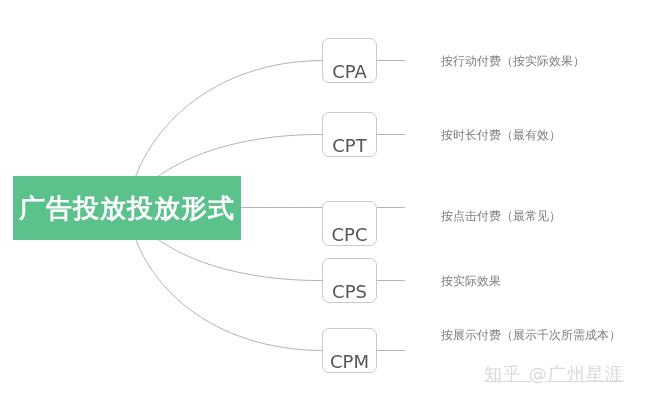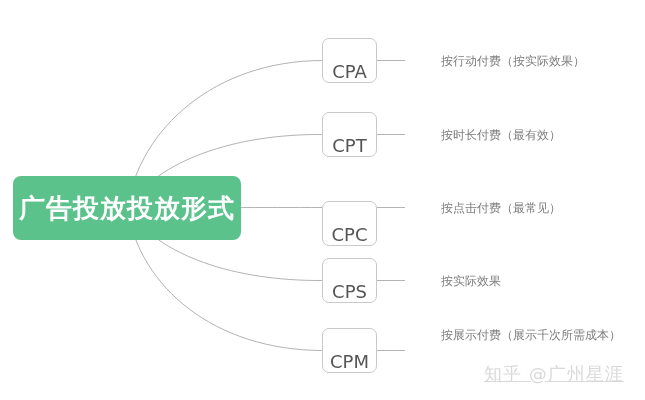--- a/index.html
+++ b/index.html
@@ -4,37 +4,37 @@
 <style>
   html,body{margin:0;padding:0;background:#fff;}
   .canvas{
     position:relative;width:645px;height:400px;background:#ffffff;overflow:hidden;
     font-family:"DejaVu Sans","Liberation Sans",sans-serif;
   }
   svg.edges{position:absolute;left:0;top:0;z-index:0;}
   svg.edges path{fill:none;stroke:var(--line,#b3b3b3);stroke-width:1;}
   .root-node{
     position:absolute;left:13px;top:176px;width:228px;height:64px;z-index:1;
-    background:var(--green,#5cc28c);border-radius:8px;
+    background:var(--green,#5cc28c);border-radius:0;
     display:flex;align-items:center;justify-content:center;
     color:#ffffff;font-size:26px;font-weight:bold;letter-spacing:1px;
     cursor:default;
   }
   .branch-node{
     position:absolute;left:322px;width:55px;height:45px;z-index:1;box-sizing:border-box;
     background:#ffffff;border:1px solid #c9c9c9;border-radius:7px;
     display:flex;align-items:flex-end;justify-content:center;
     color:#555555;font-size:18px;cursor:default;
   }
   .b0{top:38px}.b1{top:112px}.b2{top:201px}.b3{top:258px}.b4{top:328px}
   .branch-desc{
     position:absolute;left:408px;z-index:1;
     color:#7d7d7d;font-size:12px;line-height:16px;white-space:nowrap;margin-left:33px;
   }
-  .d0{top:53px}.d1{top:127px}.d2{top:200px}.d3{top:273px}.d4{top:327px}
+  .d0{top:53px}.d1{top:127px}.d2{top:208px}.d3{top:273px}.d4{top:327px}
   .watermark{
     position:absolute;left:484px;top:362px;z-index:1;
     color:#d9d9d9;font-size:18px;letter-spacing:1px;white-space:nowrap;text-decoration:underline;
   }
 </style>
 </head>
 <body>
 
 <div class="canvas">
 

